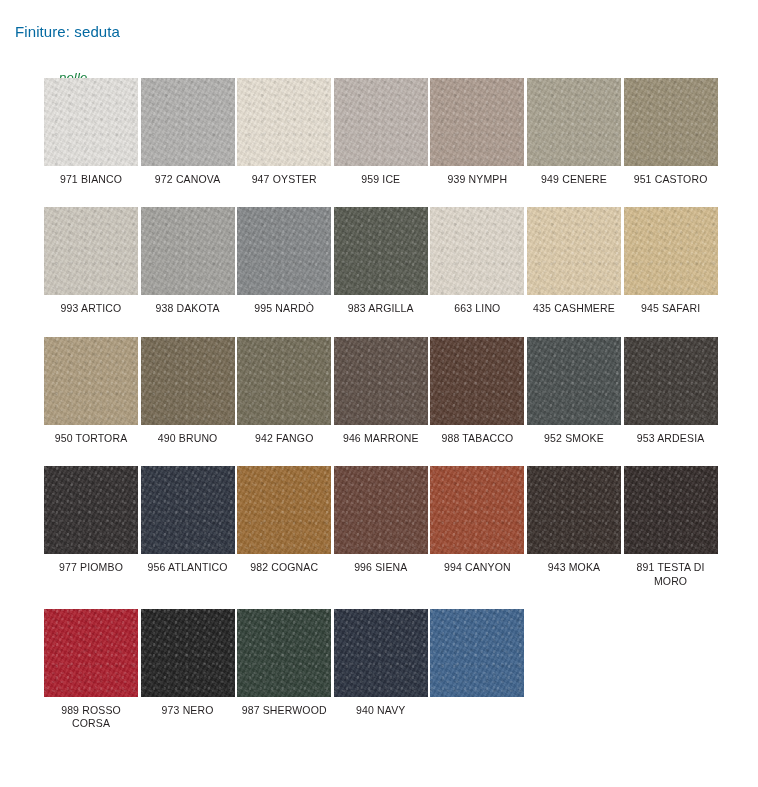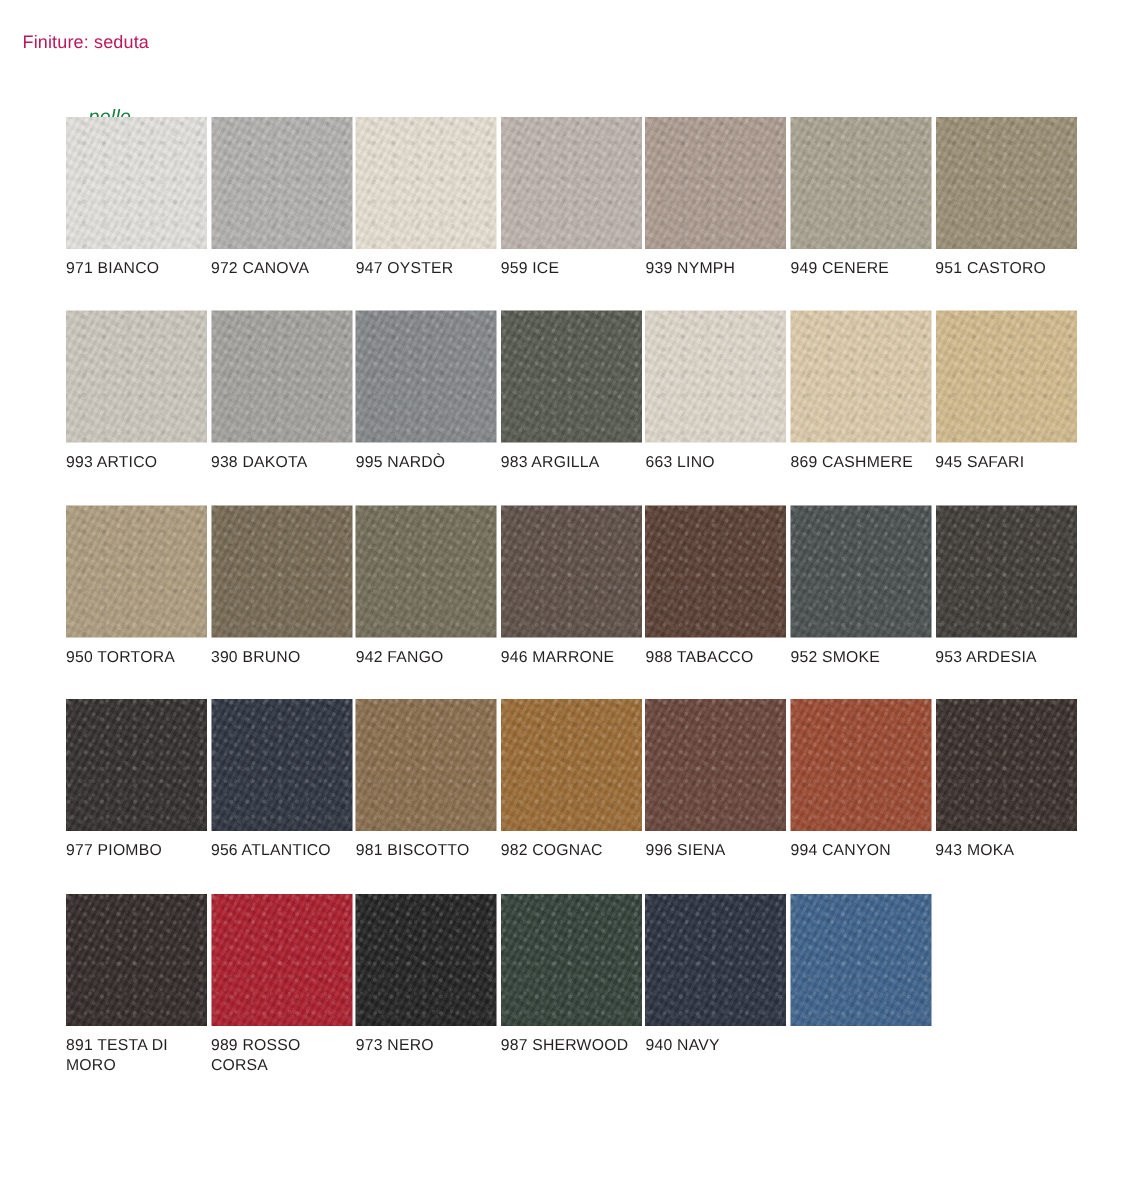--- a/index.html
+++ b/index.html
@@ -11,24 +11,24 @@
     font-family: "Liberation Sans", sans-serif;
     color: #231f20;
     overflow: hidden;
     position: relative;
   }
 
   #page-title {
     position: absolute;
     left: 15px;
     top: 13px;
-    font-size: 12px;
+    font-size: 15px;
     font-weight: 400;
     letter-spacing: 0.1px;
-    color: #be185d;
+    color: #0369a1;
     white-space: nowrap;
   }
 
   #group-label {
     position: absolute;
     left: 59px;
     top: 70px;
     font-size: 13px;
     font-style: italic;
     color: #15803d;
@@ -87,20 +87,21 @@
     pointer-events: none;
   }
 
   .swatch-label {
     margin-top: 7px;
     font-size: 10.5px;
     line-height: 13.4px;
     letter-spacing: 0.15px;
     color: #231f20;
     white-space: pre-line;
+    text-align: center;
   }
 </style>
 </head>
 <body>
 
 <h1 id="page-title">Finiture: seduta</h1>
 
 <div id="group-label">pelle</div>
 
 <div id="swatch-grid">
@@ -147,33 +148,33 @@
     <div class="swatch-cell">
       <div class="swatch-chip" style="background-color: rgb(87, 90, 80);"></div>
       <div class="swatch-label">983 ARGILLA</div>
     </div>
     <div class="swatch-cell">
       <div class="swatch-chip" style="background-color: rgb(222, 215, 203);"></div>
       <div class="swatch-label">663 LINO</div>
     </div>
     <div class="swatch-cell">
       <div class="swatch-chip" style="background-color: rgb(221, 203, 171);"></div>
-      <div class="swatch-label">869 CASHMERE</div>
+      <div class="swatch-label">435 CASHMERE</div>
     </div>
     <div class="swatch-cell">
       <div class="swatch-chip" style="background-color: rgb(210, 187, 142);"></div>
       <div class="swatch-label">945 SAFARI</div>
     </div>
     <div class="swatch-cell">
       <div class="swatch-chip" style="background-color: rgb(174, 157, 127);"></div>
       <div class="swatch-label">950 TORTORA</div>
     </div>
     <div class="swatch-cell">
       <div class="swatch-chip" style="background-color: rgb(118, 106, 84);"></div>
-      <div class="swatch-label">390 BRUNO</div>
+      <div class="swatch-label">490 BRUNO</div>
     </div>
     <div class="swatch-cell">
       <div class="swatch-chip" style="background-color: rgb(115, 109, 89);"></div>
       <div class="swatch-label">942 FANGO</div>
     </div>
     <div class="swatch-cell">
       <div class="swatch-chip" style="background-color: rgb(94, 80, 72);"></div>
       <div class="swatch-label">946 MARRONE</div>
     </div>
     <div class="swatch-cell">
@@ -188,24 +189,20 @@
       <div class="swatch-chip" style="background-color: rgb(65, 60, 56);"></div>
       <div class="swatch-label">953 ARDESIA</div>
     </div>
     <div class="swatch-cell">
       <div class="swatch-chip" style="background-color: rgb(51, 47, 47);"></div>
       <div class="swatch-label">977 PIOMBO</div>
     </div>
     <div class="swatch-cell">
       <div class="swatch-chip" style="background-color: rgb(47, 53, 65);"></div>
       <div class="swatch-label">956 ATLANTICO</div>
-    </div>
-    <div class="swatch-cell">
-      <div class="swatch-chip" style="background-color: rgb(138, 110, 78);"></div>
-      <div class="swatch-label">981 BISCOTTO</div>
     </div>
     <div class="swatch-cell">
       <div class="swatch-chip" style="background-color: rgb(155, 108, 54);"></div>
       <div class="swatch-label">982 COGNAC</div>
     </div>
     <div class="swatch-cell">
       <div class="swatch-chip" style="background-color: rgb(105, 69, 58);"></div>
       <div class="swatch-label">996 SIENA</div>
     </div>
     <div class="swatch-cell">

